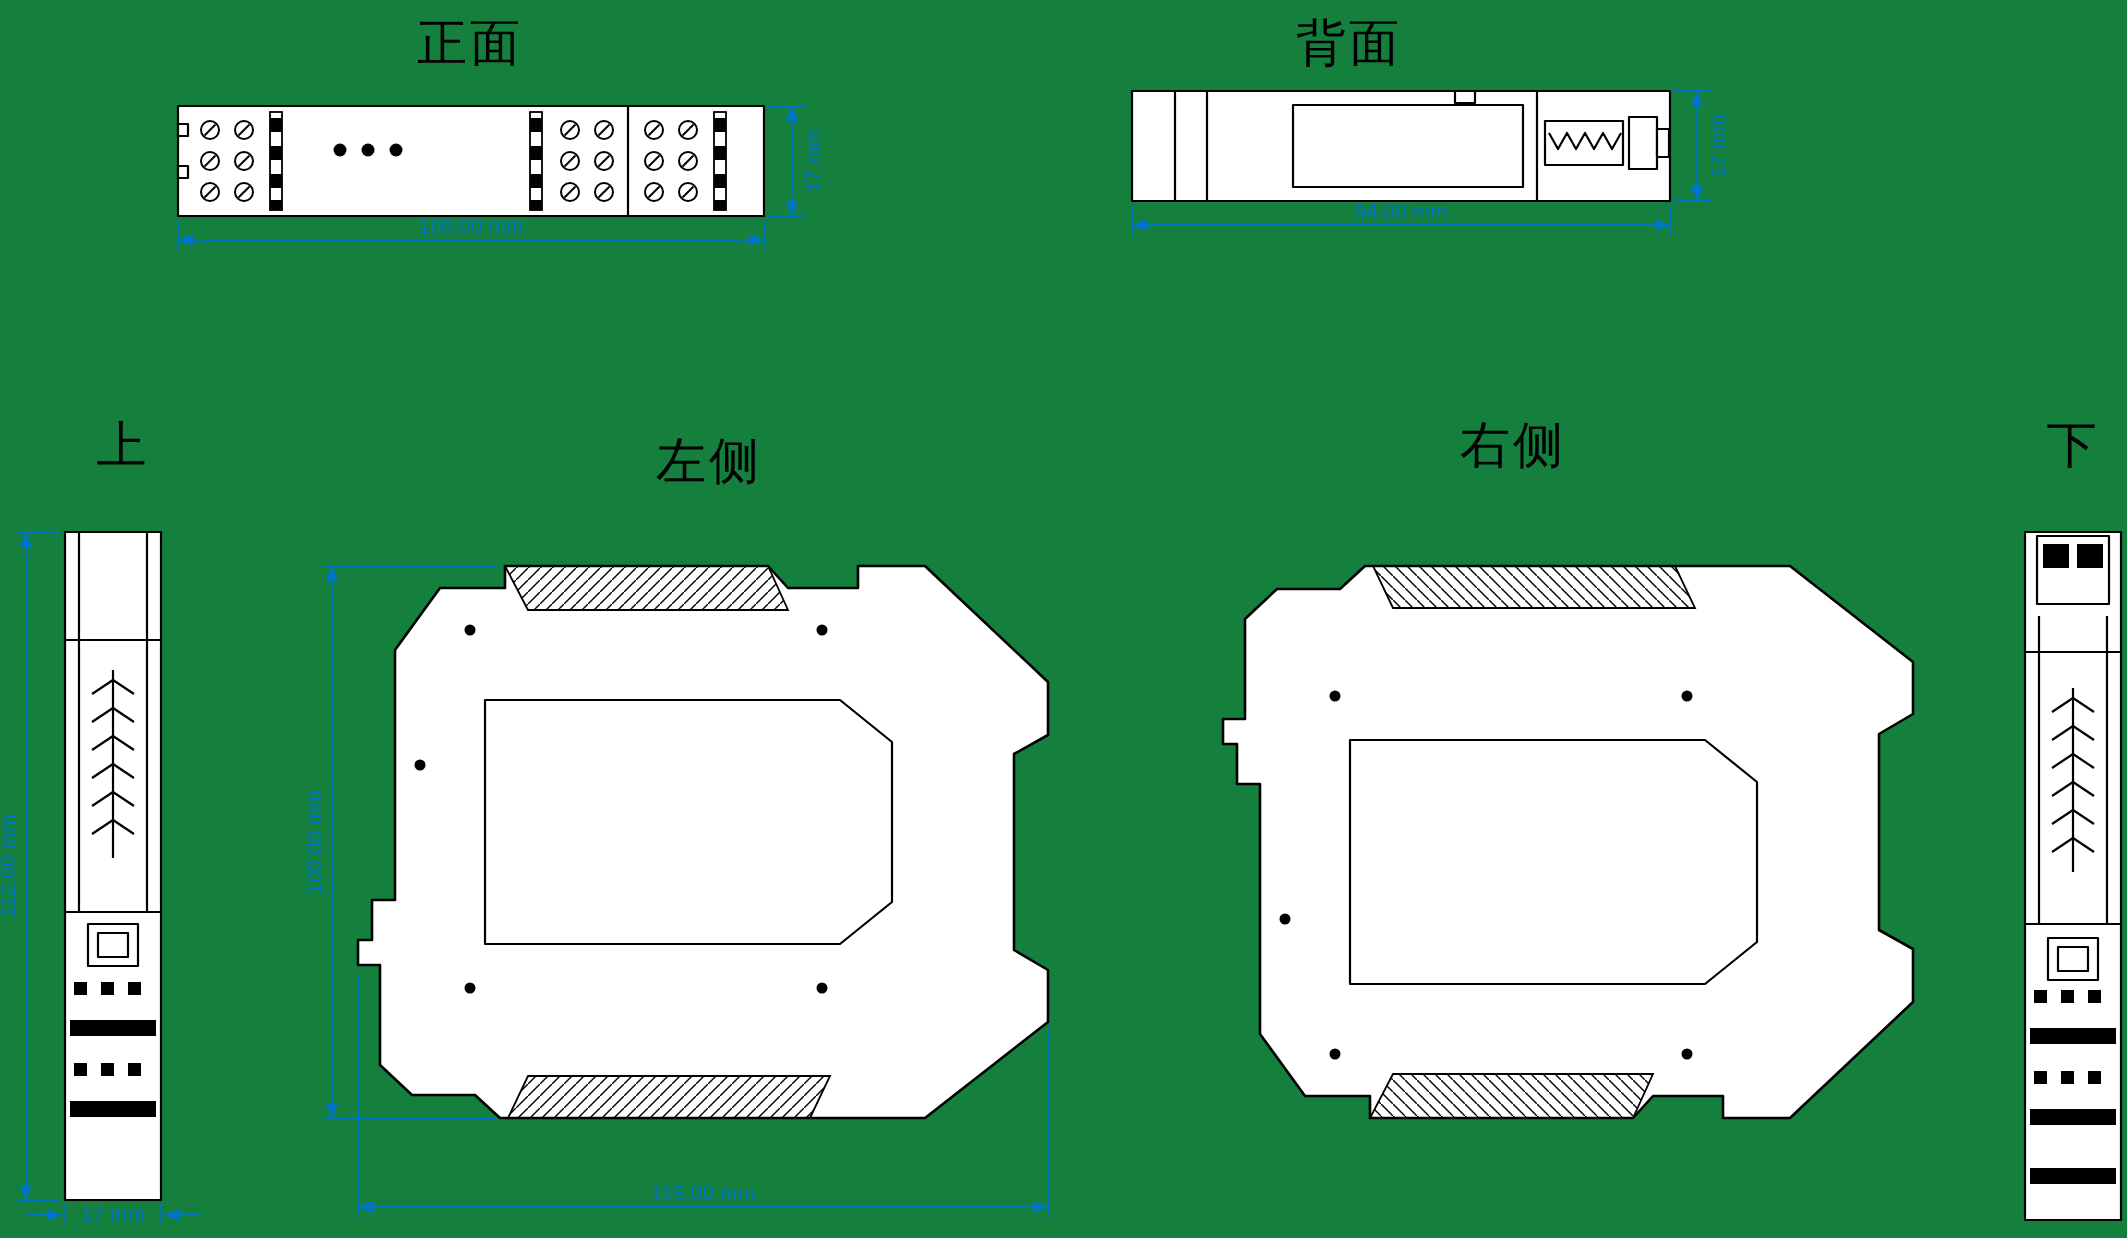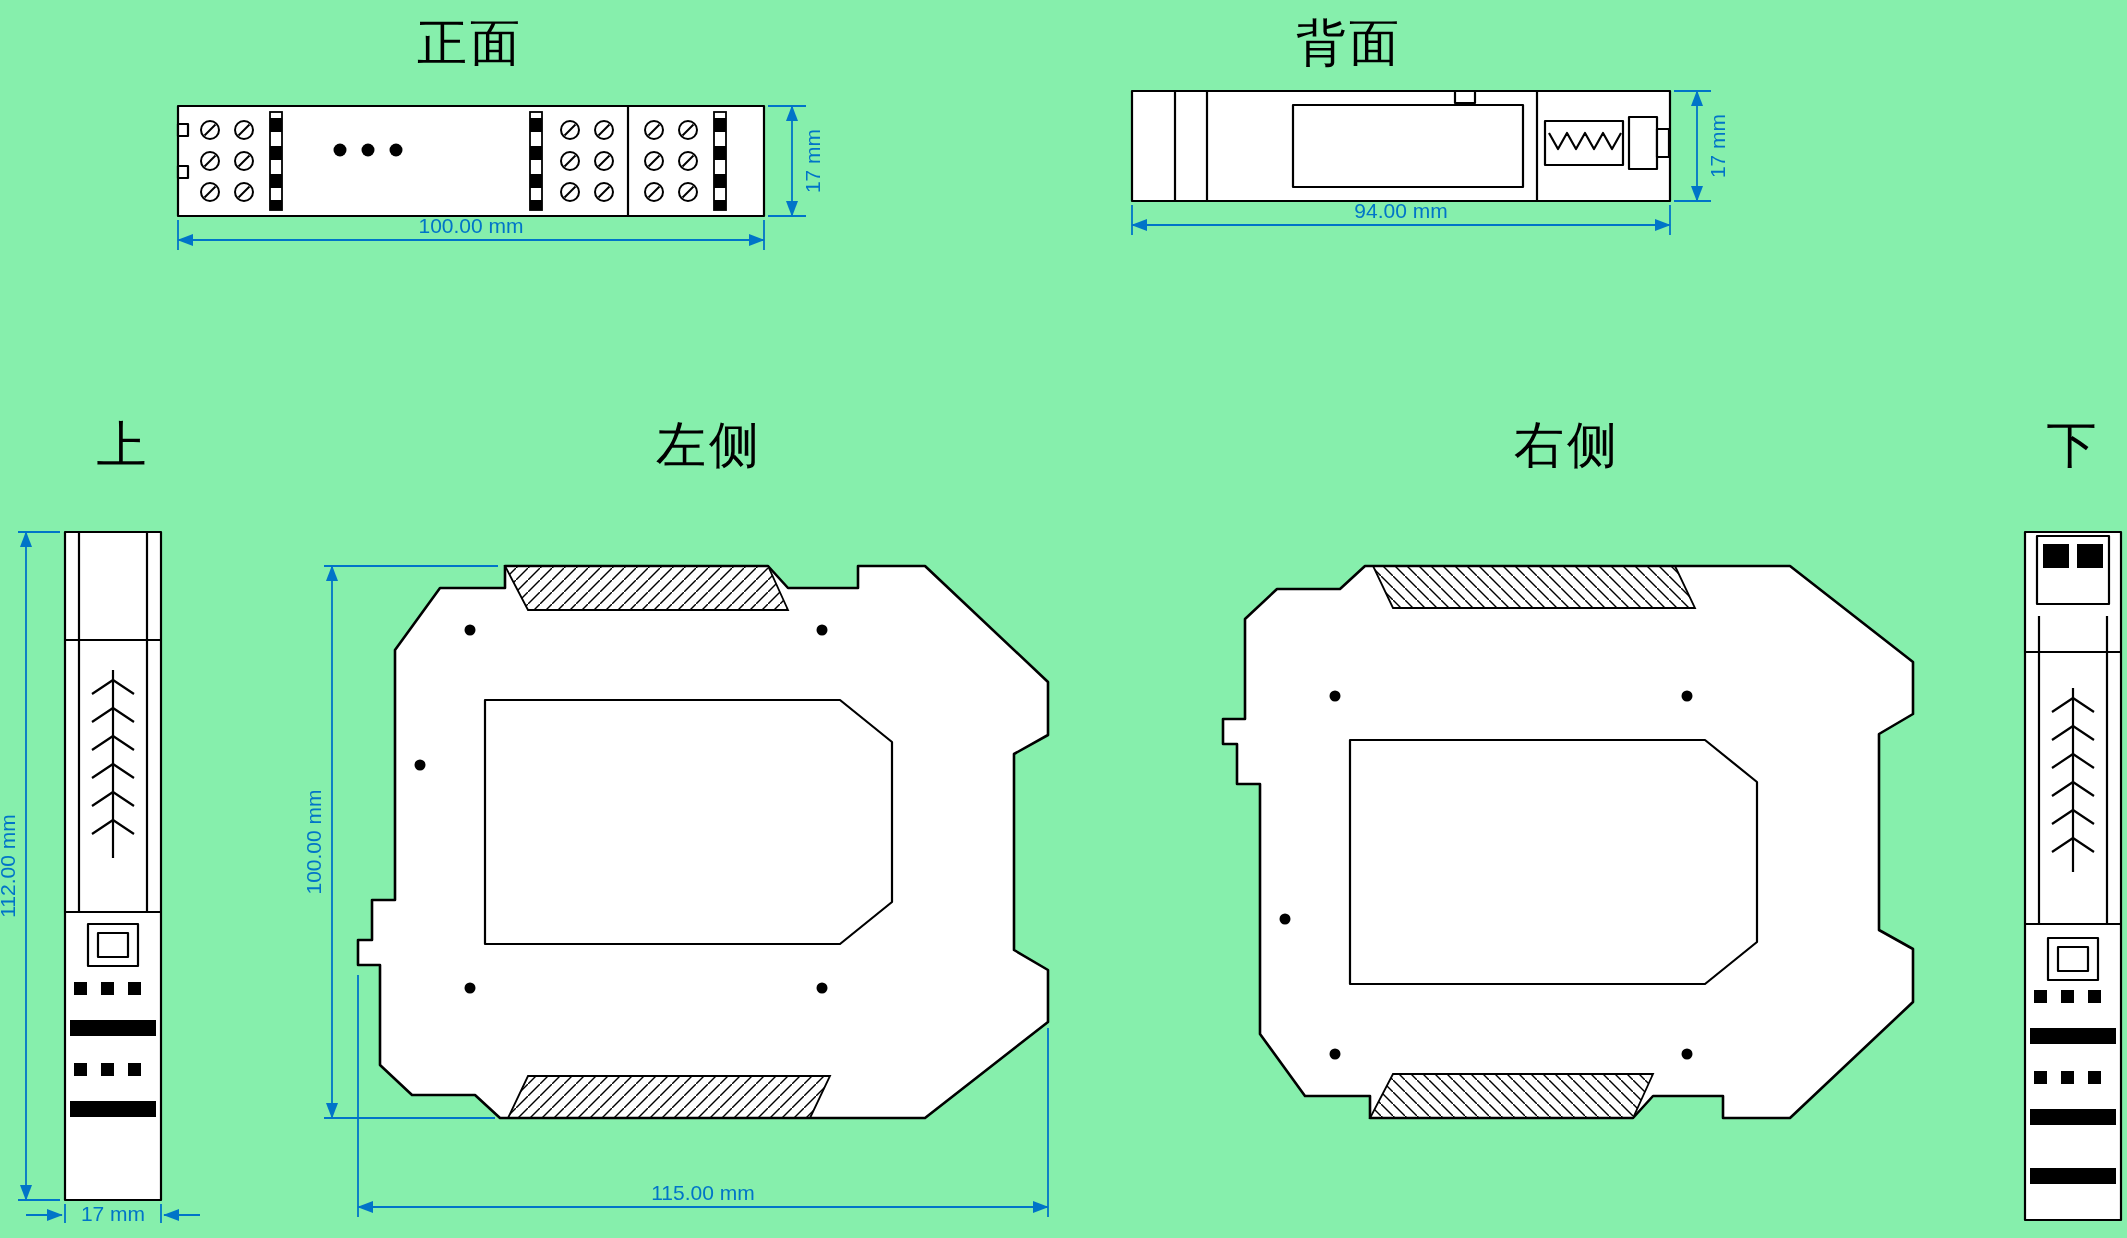--- a/index.html
+++ b/index.html
@@ -1,39 +1,39 @@
 <!DOCTYPE html>
 <html><head>
 <meta charset="utf-8">
 <style>
   * { margin:0; padding:0; box-sizing:border-box; }
   html,body { background:#ffffff; }
   body { font-family:"Liberation Sans","DejaVu Sans",sans-serif; }
-  .page { position:relative; width:2127px; height:1238px; background:#86efac; overflow:hidden; }
+  .page { position:relative; width:2127px; height:1238px; background:#15803d; overflow:hidden; }
   .view-title {
     position:absolute; transform:translateX(-50%);
     font-size:50px; color:#000; letter-spacing:3px; white-space:nowrap;
   }
   svg { position:absolute; overflow:visible; }
   .ln  { stroke:#000; stroke-width:2.2; fill:none; stroke-linejoin:round; }
   .lnf { stroke:#000; stroke-width:2.2; fill:#fff; stroke-linejoin:round; }
   .blk { fill:#000; stroke:none; }
   .dim line { stroke:#0074C8; stroke-width:1.8; fill:none; }
   .dim-text { fill:#0074C8; font-size:21px; font-family:"Liberation Sans","DejaVu Sans",sans-serif; }
 </style>
 </head>
 <body>
 
 <div class="page">
 
   <div class="view-title" style="left:470px;top:10px">正面</div>
   <div class="view-title" style="left:1349px;top:10px">背面</div>
   <div class="view-title" style="left:123px;top:412px">上</div>
-  <div class="view-title" style="left:709px;top:412px">左侧</div>
-  <div class="view-title" style="left:1567px;top:412px">右侧</div>
+  <div class="view-title" style="left:709px;top:428px">左侧</div>
+  <div class="view-title" style="left:1513px;top:412px">右侧</div>
   <div class="view-title" style="left:2073px;top:412px">下</div>
 
   <svg style="left:170px;top:88px" width="665" height="180" viewBox="0 0 665 180">
     <defs>
       <marker id="arw-f" viewBox="0 0 10 10" refX="9.5" refY="5" markerWidth="9" markerHeight="9" orient="auto-start-reverse">
         <path d="M0,1.2 L10,5 L0,8.8 Z" fill="#0074C8"></path>
       </marker>
       <g id="scr">
         <circle r="9" fill="#fff" stroke="#000" stroke-width="2"></circle>
         <line x1="-5.5" y1="5.5" x2="5.5" y2="-5.5" stroke="#000" stroke-width="2"></line>

